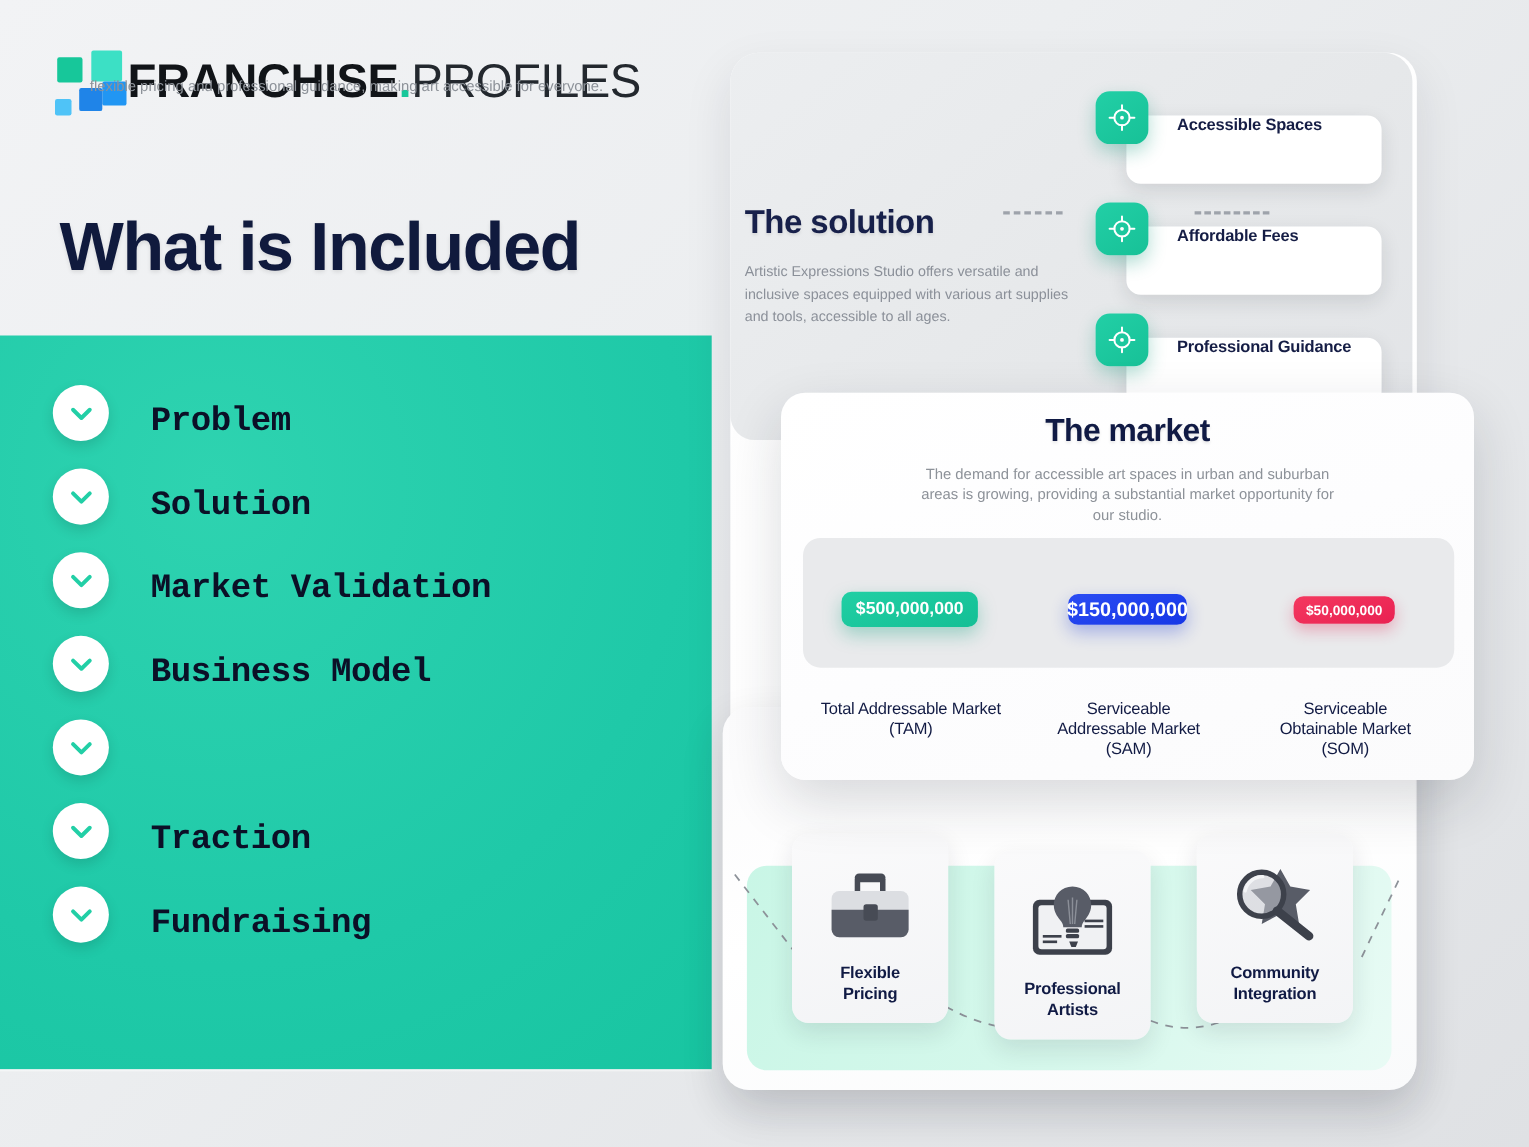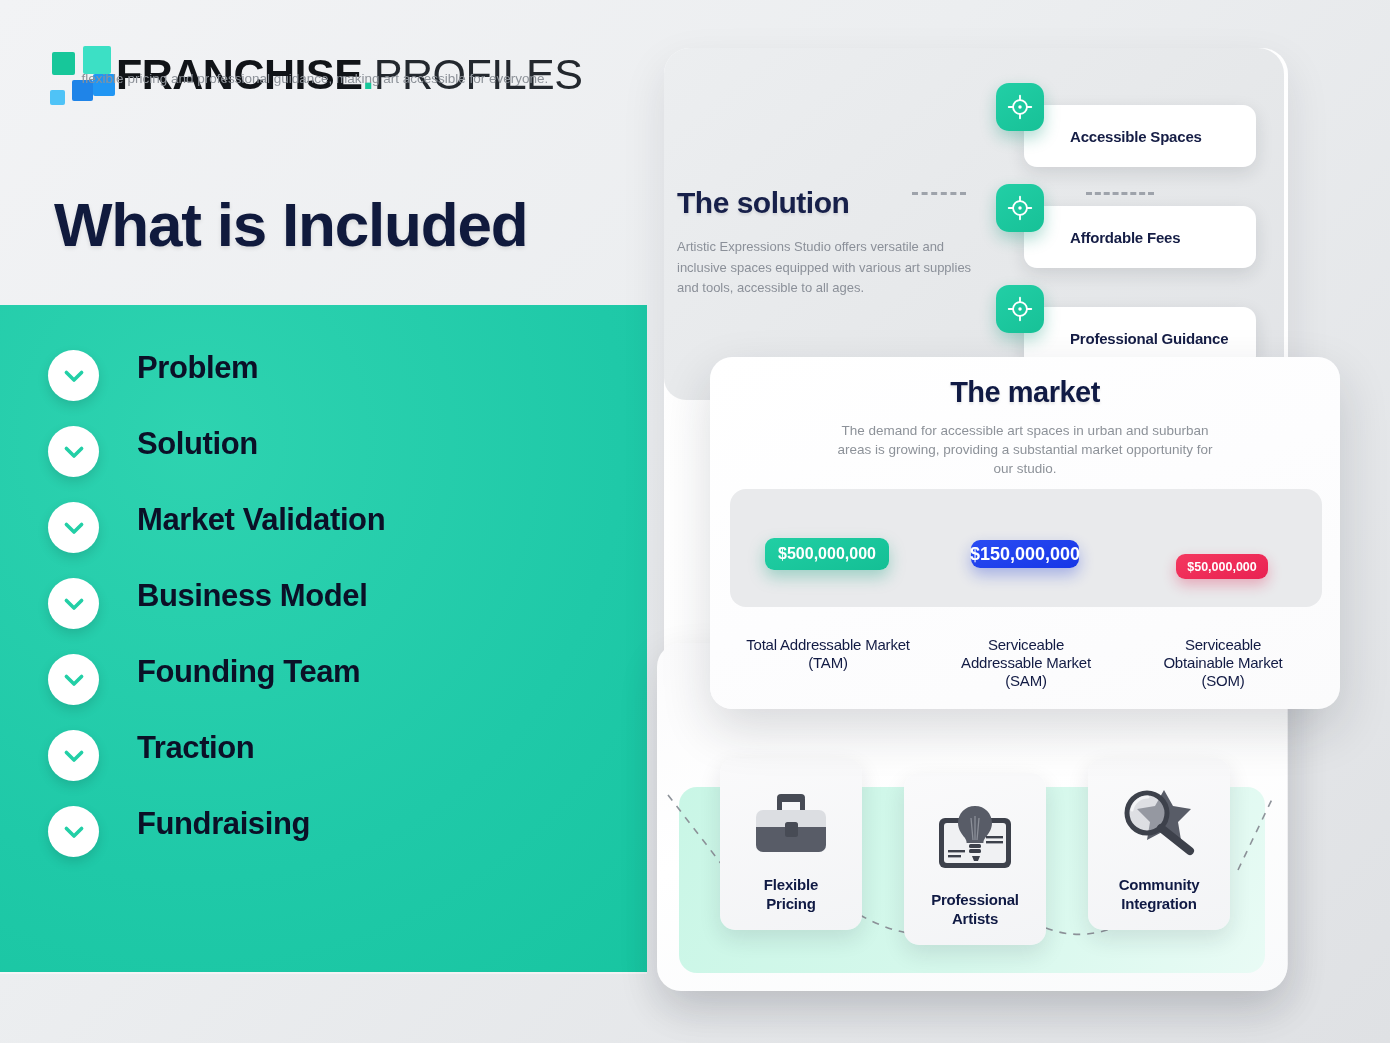--- a/index.html
+++ b/index.html
@@ -41,21 +41,21 @@
   
   #page-title {
     position: absolute; left: 54px; top: 192px;
     font-size: 62px; font-weight: 700; color: #101a3d;
     letter-spacing: -1.2px; line-height: 1.05;
     text-shadow: 0 2px 4px rgba(0,0,0,.10);
   }
 
   
   #included-list { position: absolute; left: 48px; top: 350px; width: 560px; }
-  .inc-row { display: flex; align-items: flex-start; height: 51px; margin-bottom: 25px; }
+  .inc-row { display: flex; align-items: flex-end; height: 51px; margin-bottom: 25px; font-family: Liberation Mono, monospace; }
   .inc-circle {
     width: 51px; height: 51px; border-radius: 50%; background: #fff; flex: none;
     display: flex; align-items: center; justify-content: center;
     box-shadow: 0 5px 12px rgba(0,0,0,.13);
   }
   .inc-circle svg { display: block; }
   .inc-label {
     margin-left: 38px; font-size: 31px; font-weight: 700; color: #0b1027;
     letter-spacing: -.4px; white-space: nowrap;
   }
@@ -83,21 +83,21 @@
   #solution-head p {
     margin-top: 17px; font-size: 13px; line-height: 1.58; color: #8b9099;
   }
 
   
   .feat { position: absolute; }
   .feat-box {
     position: absolute; left: 28px; top: 0; width: 232px; height: 62px;
     background: #fff; border-radius: 13px;
     box-shadow: 0 6px 18px rgba(25,30,45,.12);
-    display: flex; align-items: center;
+    display: flex; align-items: flex-start;
   }
   .feat-box span {
     margin-left: 46px; font-size: 15px; font-weight: 800; color: #151d45;
     letter-spacing: -.2px; white-space: nowrap;
   }
   .feat-ico {
     position: absolute; left: 0; top: -22px; width: 48px; height: 48px;
     border-radius: 13px; background: linear-gradient(145deg,#22cfa6,#17c197);
     display: flex; align-items: center; justify-content: center;
     box-shadow: 0 7px 16px rgba(15,150,120,.32); z-index: 3;
@@ -166,21 +166,21 @@
     left: 765px; top: 538px; width: 124px; height: 32px; font-size: 16px;
     background: linear-gradient(160deg,#21cfa4,#14bf95);
     box-shadow: 0 7px 16px rgba(16,160,125,.35);
   }
   #val2 {
     left: 971px; top: 540px; width: 108px; height: 28px; font-size: 18px;
     background: linear-gradient(160deg,#2a4cf3,#1636e6);
     box-shadow: 0 7px 15px rgba(25,55,215,.32);
   }
   #val3 {
-    left: 1176px; top: 554px; width: 92px; height: 25px; font-size: 12.5px;
+    left: 1176px; top: 542px; width: 92px; height: 25px; font-size: 12.5px;
     background: linear-gradient(160deg,#f4385f,#e92152);
     box-shadow: 0 6px 14px rgba(225,35,80,.32);
   }
   .mk-label {
     position: absolute; z-index: 7; text-align: center;
     font-size: 15px; font-weight: 400; color: #121b44; line-height: 1.2;
     letter-spacing: -.2px;
   }
   #lab1 { left: 738px; top: 636px; width: 180px; }
   #lab2 { left: 946px; top: 636px; width: 160px; }
@@ -272,21 +272,20 @@
           </svg>
         </div>
         <div class="inc-label">Business Model</div>
       </div>
       <div class="inc-row">
         <div class="inc-circle">
           <svg width="28" height="28" viewBox="0 0 24 24" fill="none" stroke="#22cfa6" stroke-width="3.1" stroke-linecap="round" stroke-linejoin="round">
             <path d="M5.5 9l6.5 6.4L18.5 9"></path>
           </svg>
         </div>
-        <div class="inc-label">Founding Team</div>
       </div>
       <div class="inc-row">
         <div class="inc-circle">
           <svg width="28" height="28" viewBox="0 0 24 24" fill="none" stroke="#22cfa6" stroke-width="3.1" stroke-linecap="round" stroke-linejoin="round">
             <path d="M5.5 9l6.5 6.4L18.5 9"></path>
           </svg>
         </div>
         <div class="inc-label">Traction</div>
       </div>
       <div class="inc-row">

